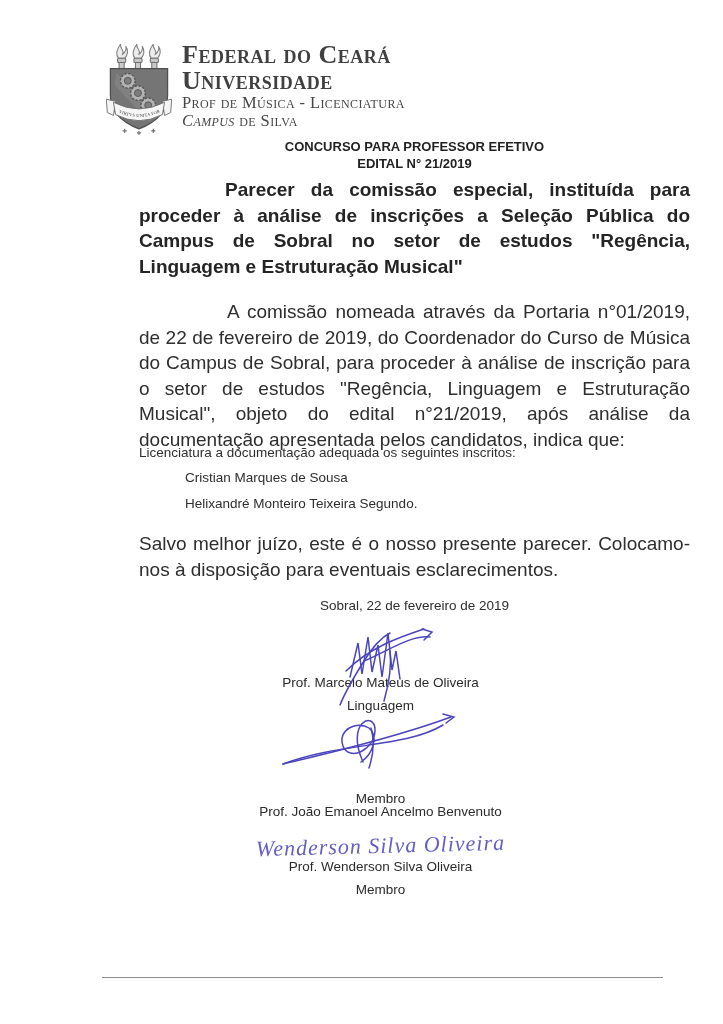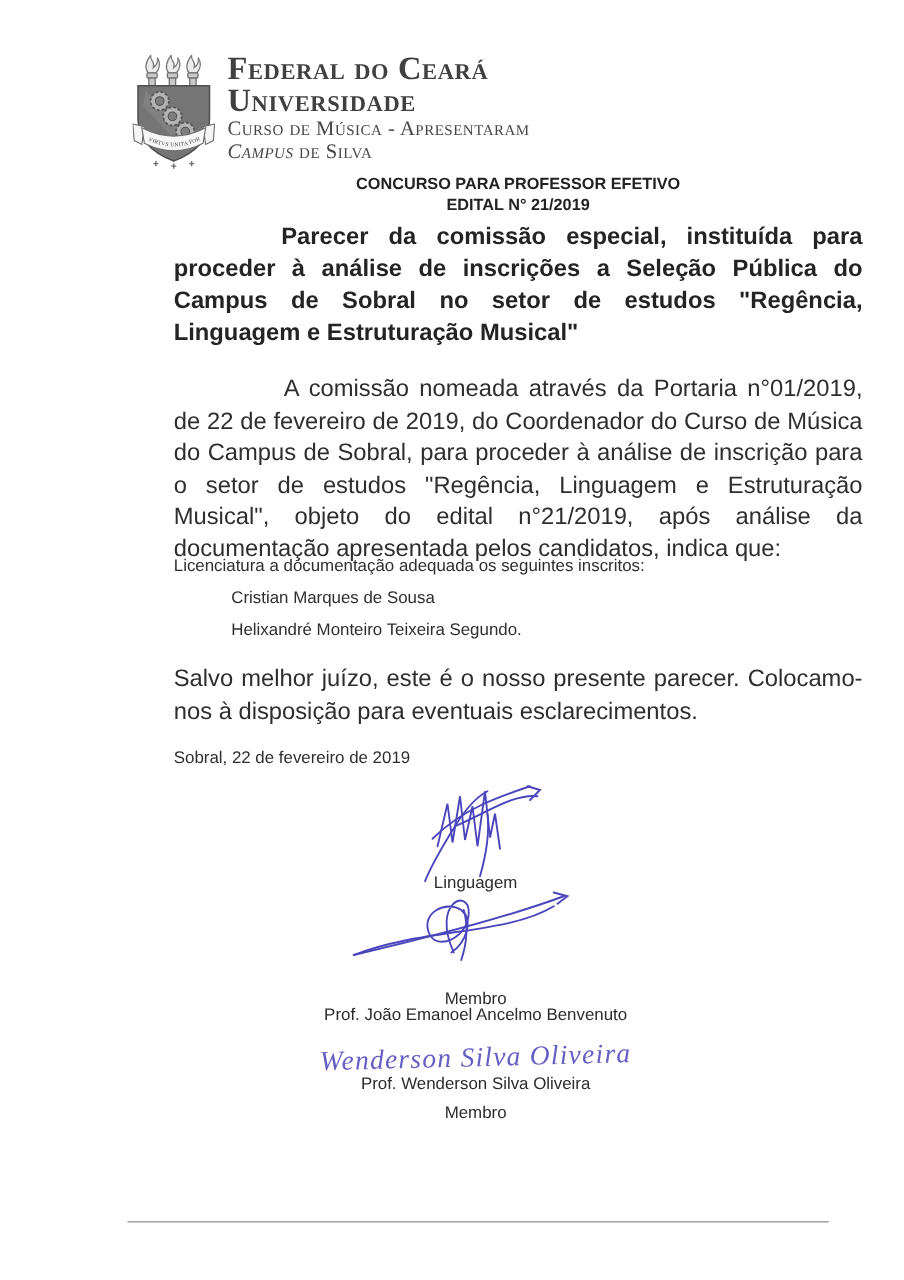--- a/index.html
+++ b/index.html
@@ -17,21 +17,21 @@
   .it { font-style:italic; }
   
   .sec { position:absolute; left:105px; width:551px;margin-left:34px; }
   .title { top:139px; text-align:center; font-weight:bold; font-size:13px; line-height:16.5px; color:#222; }
   .just { text-align:justify; font-size:19px; line-height:25.6px; }
   .lead { top:177px; font-weight:bold; text-indent:86px; color:#242424; }
   .para1 { top:299px; text-indent:88px; }
   .list { top:440px; font-size:13.5px; line-height:25.3px; }
   .cand { padding-left:46px; }
   .closing { top:531px; }
-  .datec { top:598px; font-size:13.5px; }
+  .datec { top:598px; text-align:center; font-size:13.5px; }
   .signame { position:absolute; left:105px; width:551px; text-align:center; font-size:13.5px; line-height:16px; color:#2b2b2b; }
   .sigsvg { position:absolute; pointer-events:none; }
   .script {
     position:absolute; left:105px; width:551px; top:833px; text-align:center;
     font-family:"Liberation Serif", serif; font-style:italic; font-size:22px;
     letter-spacing:1px; transform:rotate(-1.5deg); color:#655fc4;
   }
   .rule { position:absolute; left:102px; top:977px; width:561px; height:1.4px; background:#8d8d8d; }
 </style>
 </head>
@@ -78,21 +78,21 @@
 
       <g stroke="#6f6f6f" stroke-width="1.1">
         <path d="M18,85 v4 M16,87 h4"></path>
         <path d="M32,87 v4 M30,89 h4"></path>
         <path d="M46,85 v4 M44,87 h4"></path>
       </g>
     </svg>
     <div class="org">
       <div class="org-big">Federal do Ceará</div>
       <div class="org-big">Universidade</div>
-      <div class="org-sm">Curso de Música - Apresentaram</div>
+      <div class="org-sm">Prof de Música - Licenciatura</div>
       <div class="org-sm"><span class="it">Campus</span><span> de Silva</span></div>
     </div>
   </div>
 
   <div class="sec title">
     <div>CONCURSO PARA PROFESSOR EFETIVO</div>
     <div>EDITAL N° 21/2019</div>
   </div>
 
   <p class="sec just lead">Parecer da comissão especial, instituída para proceder à análise de inscrições a Seleção Pública do Campus de Sobral no setor de estudos "Regência, Linguagem e Estruturação Musical"</p>
@@ -102,20 +102,21 @@
   <div class="sec list">
     <div>Licenciatura a documentação adequada os seguintes inscritos:</div>
     <div class="cand">Cristian Marques de Sousa</div>
     <div class="cand">Helixandré Monteiro Teixeira Segundo.</div>
   </div>
 
   <p class="sec just closing">Salvo melhor juízo, este é o nosso presente parecer. Colocamo-nos à disposição para eventuais esclarecimentos.</p>
 
   <div class="sec datec">Sobral, 22 de fevereiro de 2019</div>
 
+  <div class="signame" style="top:675px">Prof. Marcelo Mateus de Oliveira</div>
   <div class="signame" style="top:698px">Linguagem</div>
   <svg class="sigsvg" style="left:330px; top:621px;" width="108" height="88" viewBox="0 0 108 88">
     <g fill="none" stroke="#4b45bd" stroke-width="1.5" stroke-linecap="round">
       <path d="M10,84 C14,74 24,56 34,40 C42,27 52,16 60,12"></path>
       <path d="M20,56 L28,22 L32,53 L38,16 L42,51 L48,24 L52,56 L58,12 L62,49 L66,30 L70,58"></path>
       <path d="M16,50 C40,26 70,16 94,8"></path>
       <path d="M34,40 C58,30 80,14 100,16"></path>
       <path d="M92,8 L102,11 L94,19"></path>
       <path d="M60,30 C62,48 58,66 54,80"></path>
     </g>

